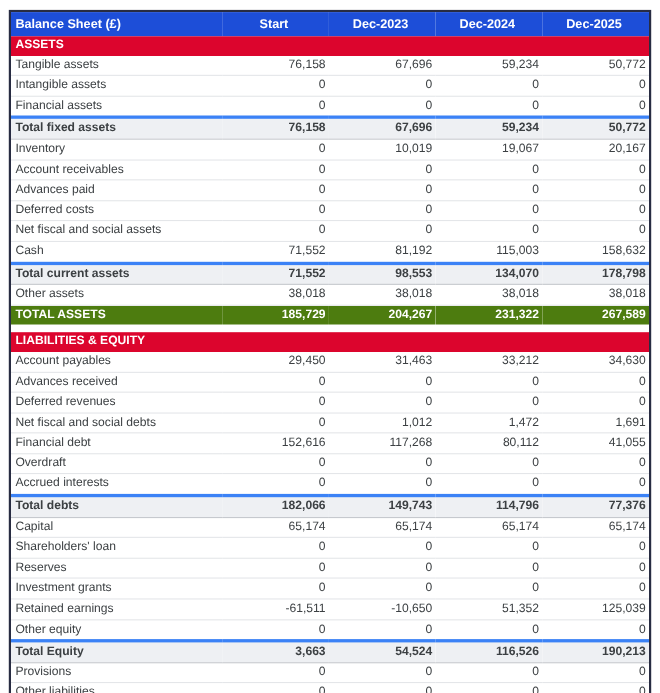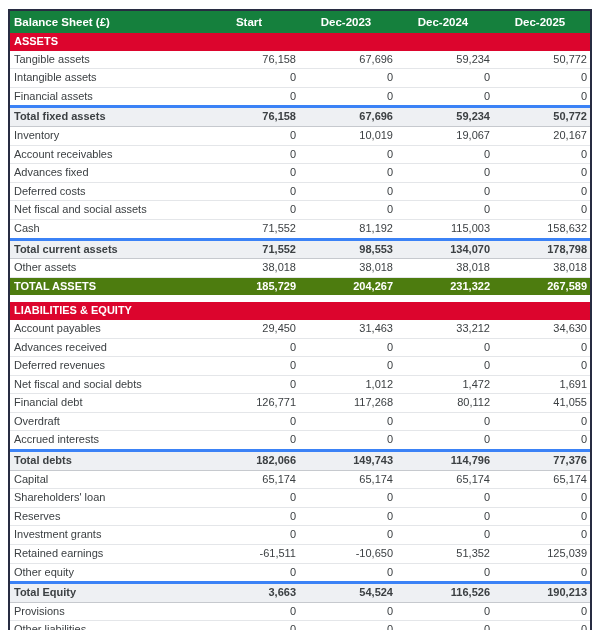--- a/index.html
+++ b/index.html
@@ -23,21 +23,21 @@
     width: 100%;
     border-collapse: collapse;
     table-layout: fixed;
     font-size: 11px;
     color: #3c4043;
   }
   col.c-label { width: auto; }
   col.c-val { width: 97px; }
 
   thead th {
-    background: #15803d;
+    background: #1d4ed8;
     color: #ffffff;
     font-weight: bold;
     font-size: 11.5px;
     height: 22px;
     padding: 0;
     line-height: 22px;
     white-space: nowrap;
   }
   th.title-cell { text-align: left; padding-left: 4px; }
   th.col-cell   { text-align: center; padding-right: 3px; }
@@ -138,21 +138,21 @@
           <td class="value-cell">20,167</td>
         </tr>
         <tr class="row-normal">
           <td class="label-cell">Account receivables</td>
           <td class="value-cell">0</td>
           <td class="value-cell">0</td>
           <td class="value-cell">0</td>
           <td class="value-cell">0</td>
         </tr>
         <tr class="row-normal">
-          <td class="label-cell">Advances fixed</td>
+          <td class="label-cell">Advances paid</td>
           <td class="value-cell">0</td>
           <td class="value-cell">0</td>
           <td class="value-cell">0</td>
           <td class="value-cell">0</td>
         </tr>
         <tr class="row-normal">
           <td class="label-cell">Deferred costs</td>
           <td class="value-cell">0</td>
           <td class="value-cell">0</td>
           <td class="value-cell">0</td>
@@ -222,21 +222,21 @@
         </tr>
         <tr class="row-normal">
           <td class="label-cell">Net fiscal and social debts</td>
           <td class="value-cell">0</td>
           <td class="value-cell">1,012</td>
           <td class="value-cell">1,472</td>
           <td class="value-cell">1,691</td>
         </tr>
         <tr class="row-normal">
           <td class="label-cell">Financial debt</td>
-          <td class="value-cell">126,771</td>
+          <td class="value-cell">152,616</td>
           <td class="value-cell">117,268</td>
           <td class="value-cell">80,112</td>
           <td class="value-cell">41,055</td>
         </tr>
         <tr class="row-normal">
           <td class="label-cell">Overdraft</td>
           <td class="value-cell">0</td>
           <td class="value-cell">0</td>
           <td class="value-cell">0</td>
           <td class="value-cell">0</td>

